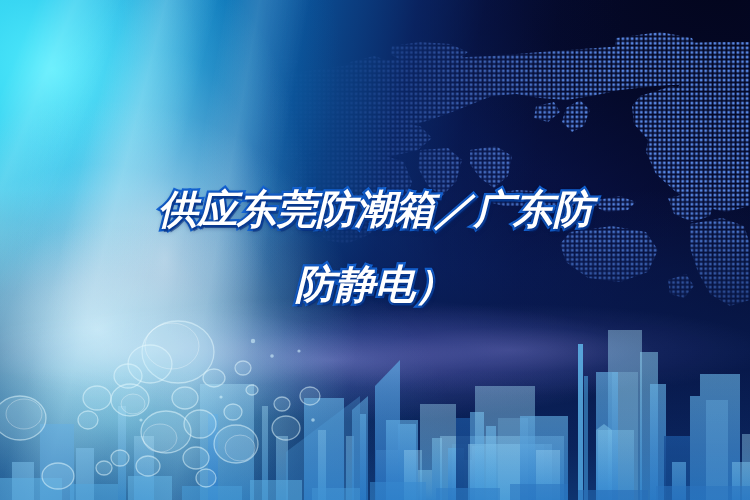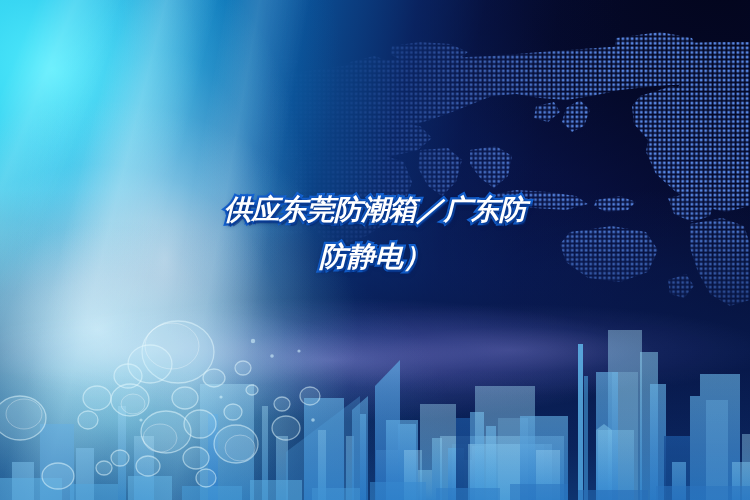--- a/index.html
+++ b/index.html
@@ -128,35 +128,35 @@
     position: absolute;
     left: 50%;
     top: 186px;
     transform: translateX(-50%);
     width: 560px;
     text-align: center;
     z-index: 40;
   }
   .hl-line {
     display: block;
-    font-size: 28px;
+    font-size: 40px;
     line-height: 47px;
     font-weight: 900;
     font-style: italic;
     letter-spacing: -0.5px;
     color: #ffffff;
     white-space: nowrap;
     -webkit-text-stroke: 4.5px #1566d6;
     paint-order: stroke fill;
     text-shadow:
       0 0 3px rgba(10,60,150,0.85),
       0 2px 5px rgba(4,30,90,0.65),
       2px 3px 0 rgba(8,45,125,0.55);
   }
-  .hl-line.l3 { letter-spacing: 0px; }
+  .hl-line.l3 { letter-spacing: 0px; margin-top: 28px; }
 </style>
 </head>
 <body>
 
 <div id="banner">
 
   <div class="layer" id="bg-base"></div>
   <div class="layer" id="bg-topright"></div>
 
   <div class="layer" id="worldmap">

